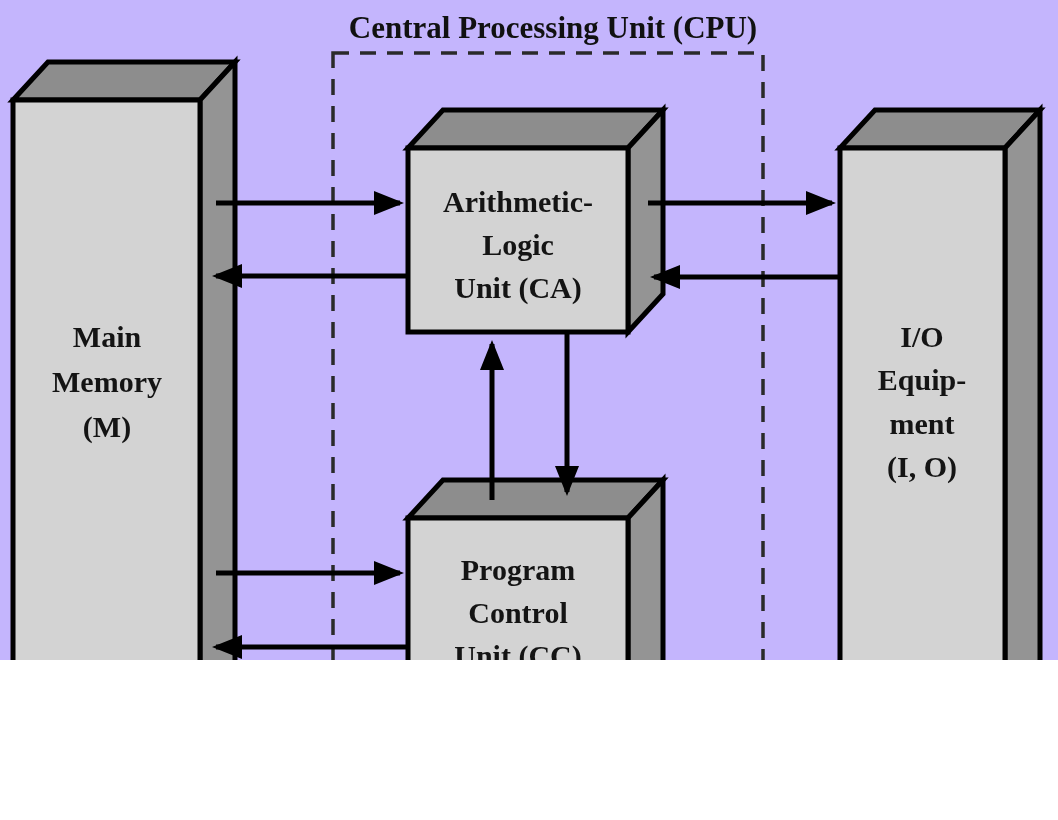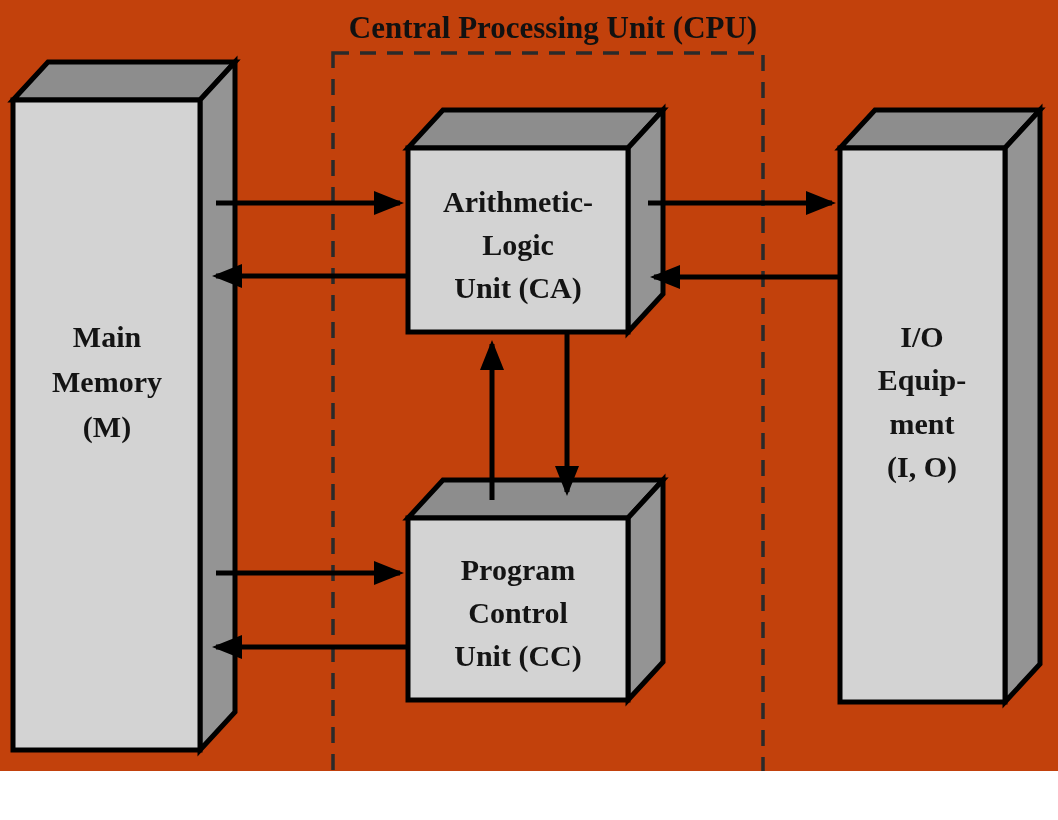--- a/index.html
+++ b/index.html
@@ -1,20 +1,20 @@
 <!DOCTYPE html>
 <html><head>
 <meta charset="utf-8">
 <style>
   html, body { margin: 0; padding: 0; background: #ffffff; }
   .stage {
     position: relative;
     width: 1058px;
-    height: 771px;
-    background: #c2410c;
+    height: 660px;
+    background: #c4b5fd;
     overflow: hidden;
   }
   svg { display: block; }
   .face {
     stroke: #000000;
     stroke-width: 5;
     stroke-linejoin: miter;
   }
   .face-front { fill: #d3d3d3; }
   .face-top   { fill: #8d8d8d; }

